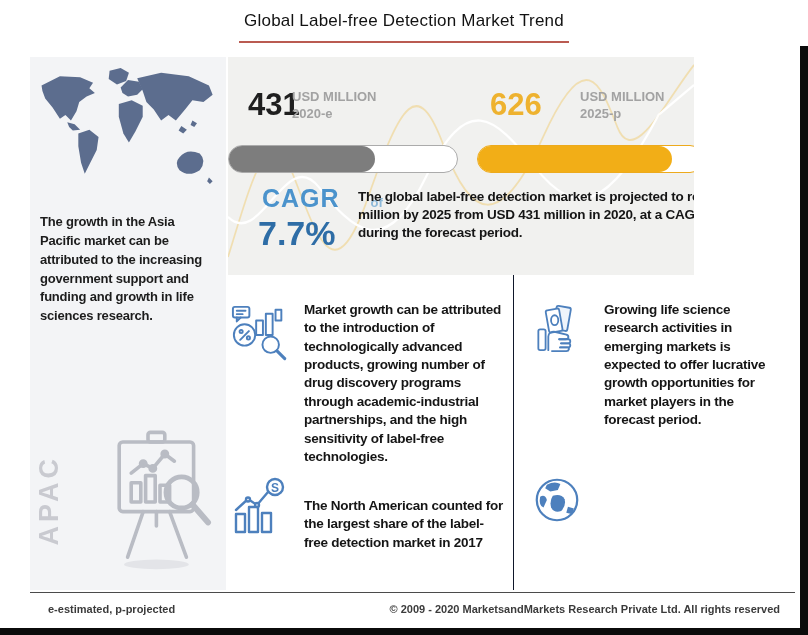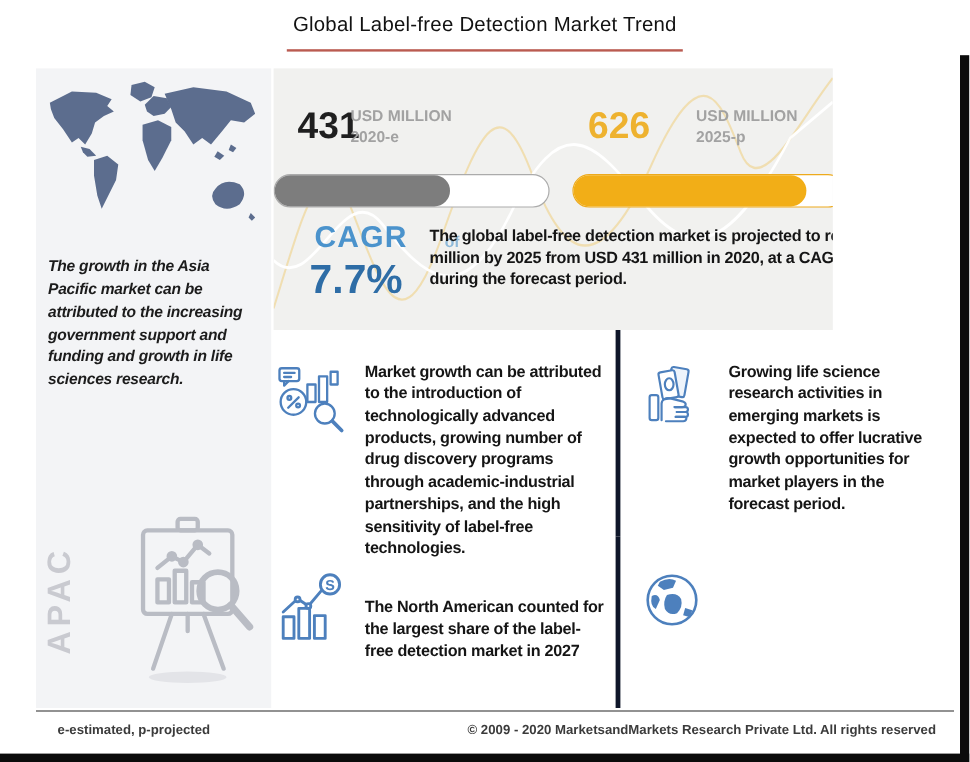--- a/index.html
+++ b/index.html
@@ -9,21 +9,21 @@
   
   .title{position:absolute;top:11px;left:0;width:100%;text-align:center;
          font-size:17px;font-weight:normal;color:#121212;letter-spacing:.2px;}
   .title-underline{position:absolute;top:41px;left:50%;transform:translateX(-50%);
          width:330px;height:2px;background:#a93226;opacity:.8;}
 
   
   .left-panel{position:absolute;left:30px;top:57px;width:196px;height:533px;background:#f3f4f6;}
   .map-svg{display:block;margin:8px auto 0;width:184px;height:134px;}
   .left-desc{margin:14px 10px 0;font-size:13px;font-weight:600;color:#1c1c1c;
-             line-height:1.45;letter-spacing:-.2px;font-style:italic;}
+             line-height:1.45;letter-spacing:-.2px;}
   .apac-block{position:absolute;left:0;bottom:10px;width:100%;height:162px;}
   .apac-label{position:absolute;left:4px;bottom:34px;writing-mode:vertical-rl;transform:rotate(180deg);
               font-size:27px;font-weight:bold;color:#c9cad0;letter-spacing:4px;}
   .easel-svg{position:absolute;right:6px;bottom:2px;width:120px;height:152px;}
 
   
   .stats{position:absolute;left:228px;top:57px;width:466px;height:218px;background:#f1f1ef;overflow:hidden;}
   .waves{position:absolute;left:0;top:0;width:100%;height:100%;}
   .stat-num{position:absolute;font-size:31px;font-weight:bold;line-height:1;}
   #num-2020{left:20px;top:32px;color:#1f1f1f;}
@@ -42,21 +42,21 @@
               color:#4b93cc;letter-spacing:1px;}
   .cagr-of{font-size:13px;color:#8db9d9;font-weight:bold;letter-spacing:0;margin-left:23px;}
   .cagr-value{position:absolute;left:30px;top:157px;font-size:34px;font-weight:bold;color:#2e6da6;}
   .summary{position:absolute;left:130px;top:131px;width:434px;font-size:13.5px;font-weight:600;
            color:#151515;line-height:1.35;letter-spacing:-.25px;margin:0;}
 
   
   .quadrants{position:absolute;left:228px;top:275px;width:567px;height:315px;
              display:grid;grid-template-columns:285px 282px;grid-template-rows:172px 143px;}
   .cell{display:flex;gap:10px;box-sizing:border-box;padding-top:26px;}
-  .cell.right{border-left:4px solid #0f172a;padding-left:14px;}
+  .cell.right{border-left:1px solid #0f172a;padding-left:14px;}
   .cell .icon-wrap{flex:0 0 66px;display:flex;justify-content:center;align-items:flex-start;}
   .cell p{margin:0;font-size:13.5px;font-weight:600;color:#151515;line-height:1.36;
           letter-spacing:-.25px;padding-right:8px;}
   #cell-3 p{margin-top:24px;}
   #cell-4 .icon-wrap{flex-basis:58px;}
 
   
   .footer-rule{position:absolute;left:30px;top:592px;width:765px;height:1px;background:#4b4b4b;}
   .footer-note{position:absolute;left:48px;top:603px;font-size:11px;font-weight:600;color:#3b3b3b;}
   .footer-copy{position:absolute;right:28px;top:603px;font-size:11px;font-weight:700;color:#3b3b3b;padding-left:34px;}
@@ -188,21 +188,21 @@
           <circle cx="46" cy="13" r="8"></circle>
           <text x="46" y="17.5" font-size="12" font-weight="bold" text-anchor="middle" fill="#4d80bd" stroke="none" font-family="Liberation Sans, sans-serif">S</text>
           <rect x="7" y="40" width="9" height="18"></rect>
           <rect x="20" y="33" width="9" height="25"></rect>
           <rect x="33" y="39" width="9" height="19"></rect>
           <path d="M7 36 l12 -11 9 6 11 -13"></path>
           <circle cx="19" cy="25.5" r="2" fill="#fff"></circle>
           <circle cx="28" cy="31" r="2" fill="#fff"></circle>
         </svg>
       </div>
-      <p>The North American counted for the largest share of the label-free detection market in 2027</p>
+      <p>The North American counted for the largest share of the label-free detection market in 2017</p>
     </div>
 
     <div class="cell right" id="cell-4">
       <div class="icon-wrap">
         <svg width="54" height="54" viewBox="0 0 64 64">
           <circle cx="32" cy="32" r="24" fill="none" stroke="#4d80bd" stroke-width="2.6"></circle>
           <g fill="#4d80bd">
             <path d="M20 14 q9 -5 16 -1 l-3 7 -9 2 -6 -4 z"></path>
             <path d="M27 27 q10 -3 14 4 q2 8 -4 14 q-8 3 -12 -4 q-2 -8 2 -14 z"></path>
             <path d="M12 28 q6 -3 8 4 l-4 9 q-6 -3 -4 -13 z"></path>

